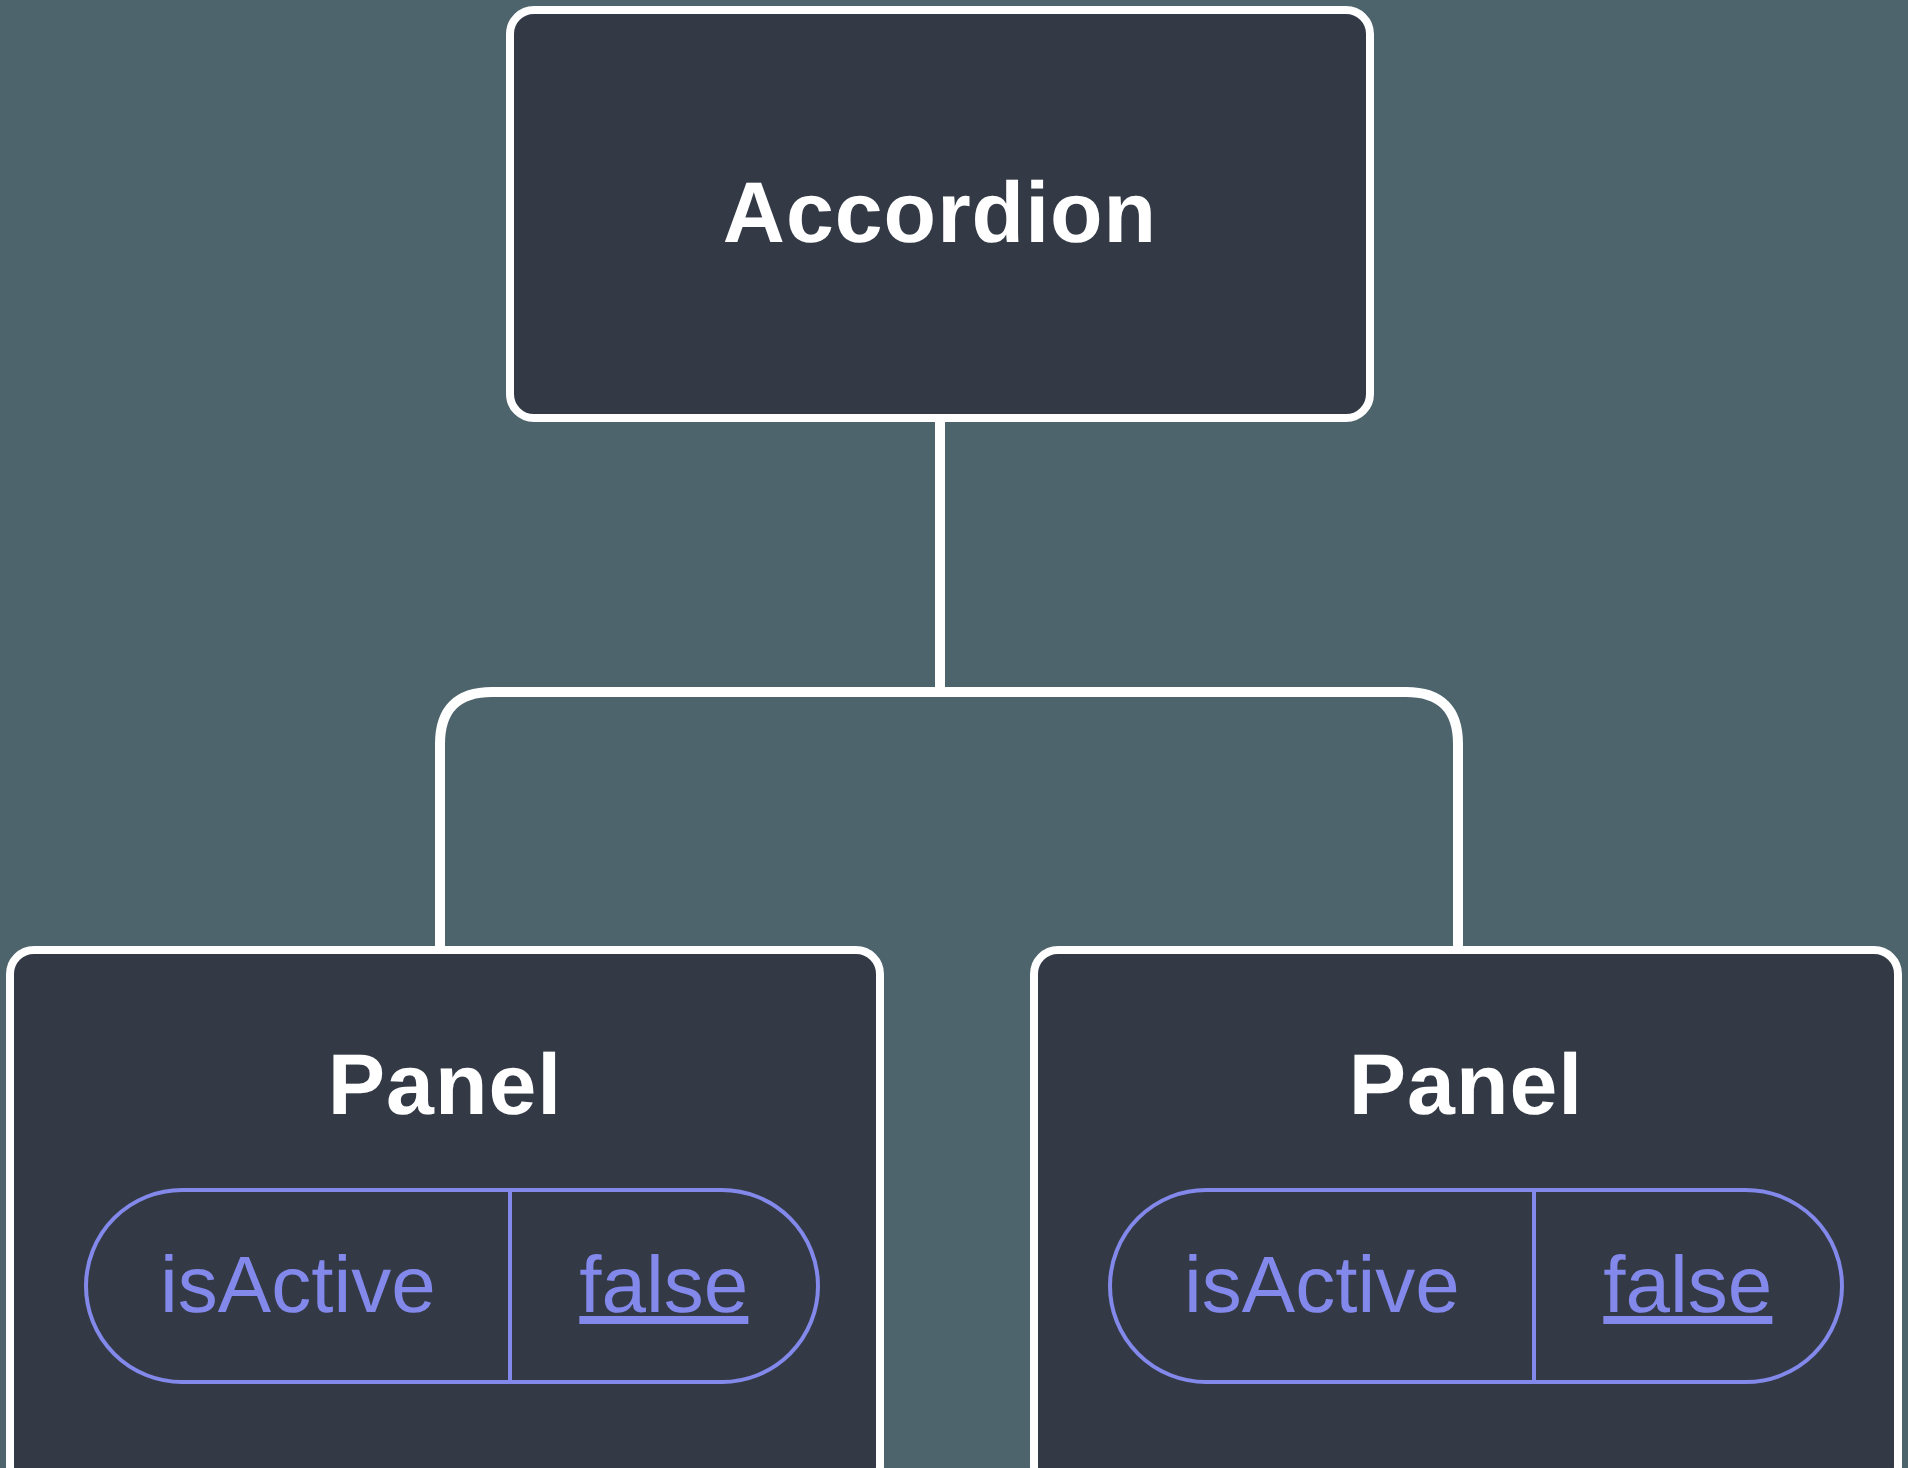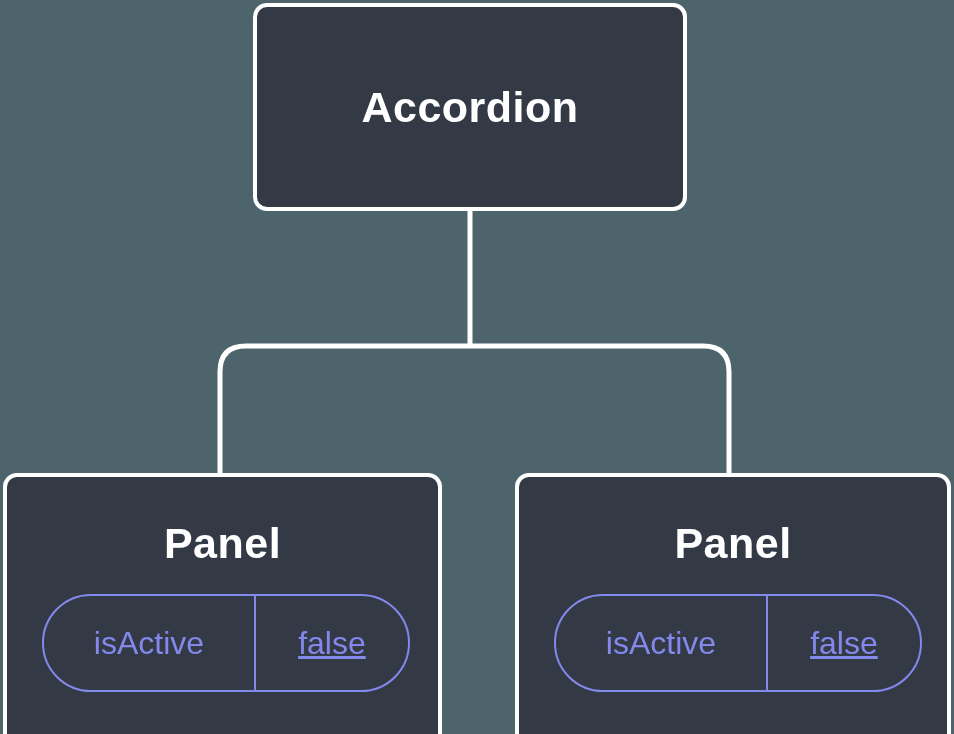--- a/index.html
+++ b/index.html
@@ -71,21 +71,21 @@
 
   .pill {
     position: absolute;
     left: 35px; top: 117px;
     width: 368px; height: 98px;
     border: 2.5px solid var(--accent);
     border-radius: 49px;
     display: flex;
     align-items: stretch;
     color: var(--accent);
-    font-size: 32px;
+    font-size: 40px;
   }
   .pill-cell {
     display: flex;
     align-items: center;
     justify-content: center;
   }
   .pill-name {
     width: 58.2%;
     border-right: 2.5px solid var(--accent);
   }

